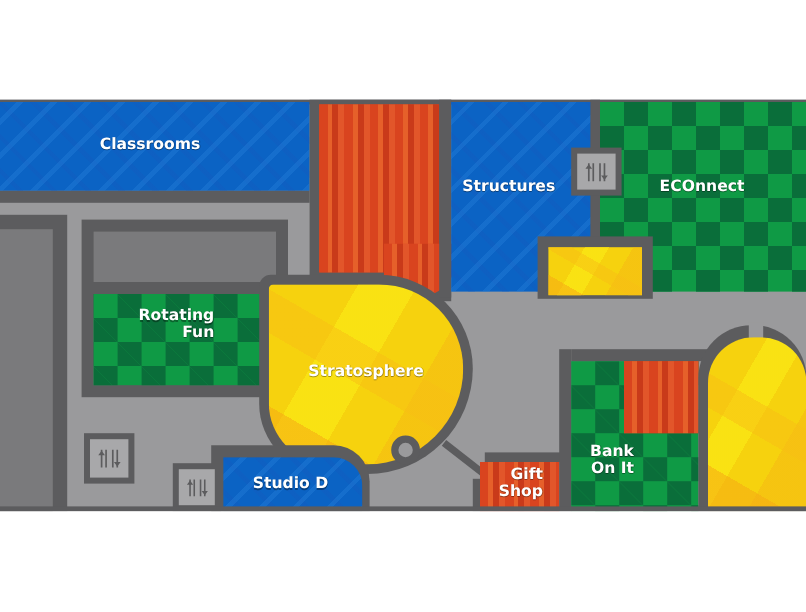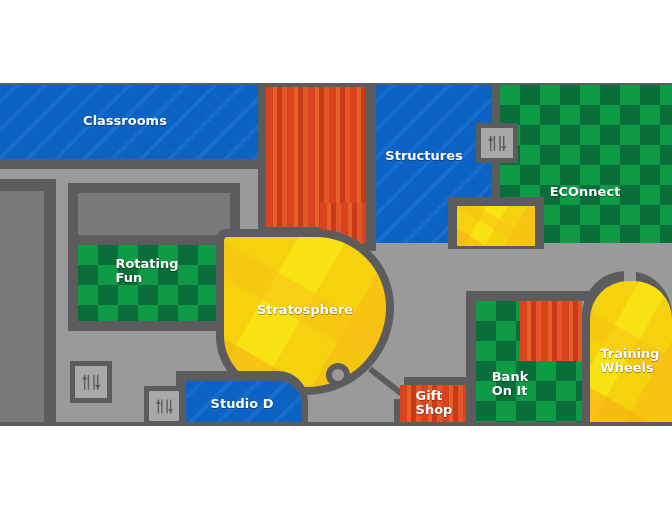--- a/index.html
+++ b/index.html
@@ -15,21 +15,21 @@
     background-image: repeating-linear-gradient(90deg, #d9441f 0 7px, #e6602a 7px 11px, #c93a1a 11px 16px, #e2562a 16px 21px); }
   .green { background-color:#0f9a45;
     background-image:
       linear-gradient(45deg, #0a6e3a 25%, transparent 25%, transparent 75%, #0a6e3a 75%),
       linear-gradient(45deg, #0a6e3a 25%, transparent 25%, transparent 75%, #0a6e3a 75%);
     background-size:40px 40px; background-position:0 0, 20px 20px; }
   .yellow { background-color:#f6d20e;
     background-image:
       linear-gradient(30deg, rgba(246,170,20,0.55) 20%, transparent 20% 45%, rgba(248,190,20,0.5) 45% 60%, transparent 60%),
       linear-gradient(120deg, transparent 30%, rgba(250,230,20,0.8) 30% 50%, transparent 50% 70%, rgba(245,180,20,0.45) 70%); }
-  .label { position:absolute; color:#ffffff; font-weight:bold; font-size:13px; line-height:14px; text-align:left;
+  .label { position:absolute; color:#ffffff; font-weight:bold; font-size:13px; line-height:14px; text-align:right;
     text-shadow: 0 1px 0 rgba(0,0,0,0.35), 1px 0 0 rgba(0,0,0,0.2); white-space:nowrap; transform:translate(-50%,-50%); }
   .elev { position:absolute; box-sizing:border-box; background:#5c5c5e; padding:5px; }
   .elev .inner { width:100%; height:100%; background:#a8a8aa; display:flex; align-items:center; justify-content:center; }
   .elev svg { width:70%; height:70%; }
 </style>
 </head>
 <body>
 
 <div class="map">
 
@@ -42,21 +42,21 @@
   <div class="abs wall" style="left:258px;top:0;width:118px;height:168px;"></div>
   <div class="abs red" style="left:266px;top:4px;width:100px;height:140px;"></div>
   <div class="abs red" style="left:320px;top:120px;width:60px;height:44px;border-radius:0 0 30px 0;"></div>
 
   <div class="abs wall" style="left:366px;top:0;width:10px;height:165px;"></div>
   <div class="abs blue" style="left:376px;top:2px;width:118px;height:158px;"></div>
   <div class="label" style="left:424px;top:73px;">Structures</div>
 
   <div class="abs wall" style="left:492px;top:0;width:8px;height:165px;"></div>
   <div class="abs green" style="left:500px;top:2px;width:172px;height:158px;"></div>
-  <div class="label" style="left:585px;top:73px;margin-top:36px;">ECOnnect</div>
+  <div class="label" style="left:585px;top:73px;">ECOnnect</div>
 
   <div class="elev" style="left:476px;top:40px;width:42px;height:40px;">
     <div class="inner">
       <svg viewBox="0 0 24 20">
           <path d="M5 2v16M9 2v16M15 2v16M19 2v16" stroke="#5c5c5e" stroke-width="1.5"></path>
           <path d="M2 7l3-4 3 4M16 13l3 4 3-4" fill="#5c5c5e"></path>
         </svg>
     </div>
   </div>
 
@@ -97,24 +97,20 @@
   <div class="label" style="left:510px;top:301px;">
     <div>Bank</div>
     <div>On It</div>
   </div>
 
   <div class="abs red" style="left:520px;top:218px;width:62px;height:60px;"></div>
 
   <div class="abs wall" style="left:582px;top:188px;width:90px;height:155px;border-radius:44px 44px 0 0;"></div>
   <div class="abs" style="left:624px;top:186px;width:12px;height:14px;background:#9a9a9c;"></div>
   <div class="abs yellow" style="left:590px;top:198px;width:82px;height:145px;border-radius:38px 38px 0 0;"></div>
-  <div class="label" style="left:630px;top:278px;">
-    <div>Training</div>
-    <div>Wheels</div>
-  </div>
 
   <div class="abs wall" style="left:176px;top:288px;width:132px;height:55px;border-radius:0 30px 0 0;"></div>
   <div class="abs blue" style="left:186px;top:298px;width:116px;height:45px;border-radius:0 24px 0 0;"></div>
   <div class="label" style="left:242px;top:321px;">Studio D</div>
 
   <div class="elev" style="left:70px;top:278px;width:42px;height:42px;">
     <div class="inner">
       <svg viewBox="0 0 24 20">
           <path d="M5 2v16M9 2v16M15 2v16M19 2v16" stroke="#5c5c5e" stroke-width="1.5"></path>
           <path d="M2 7l3-4 3 4M16 13l3 4 3-4" fill="#5c5c5e"></path>

